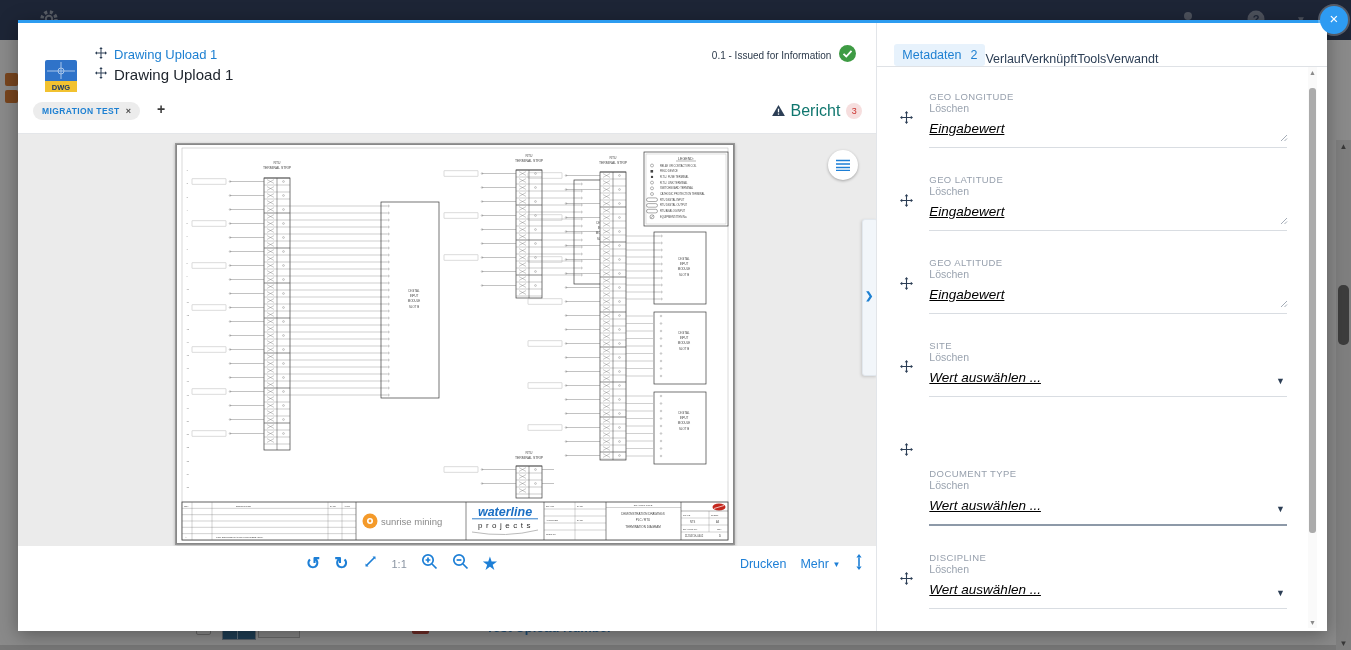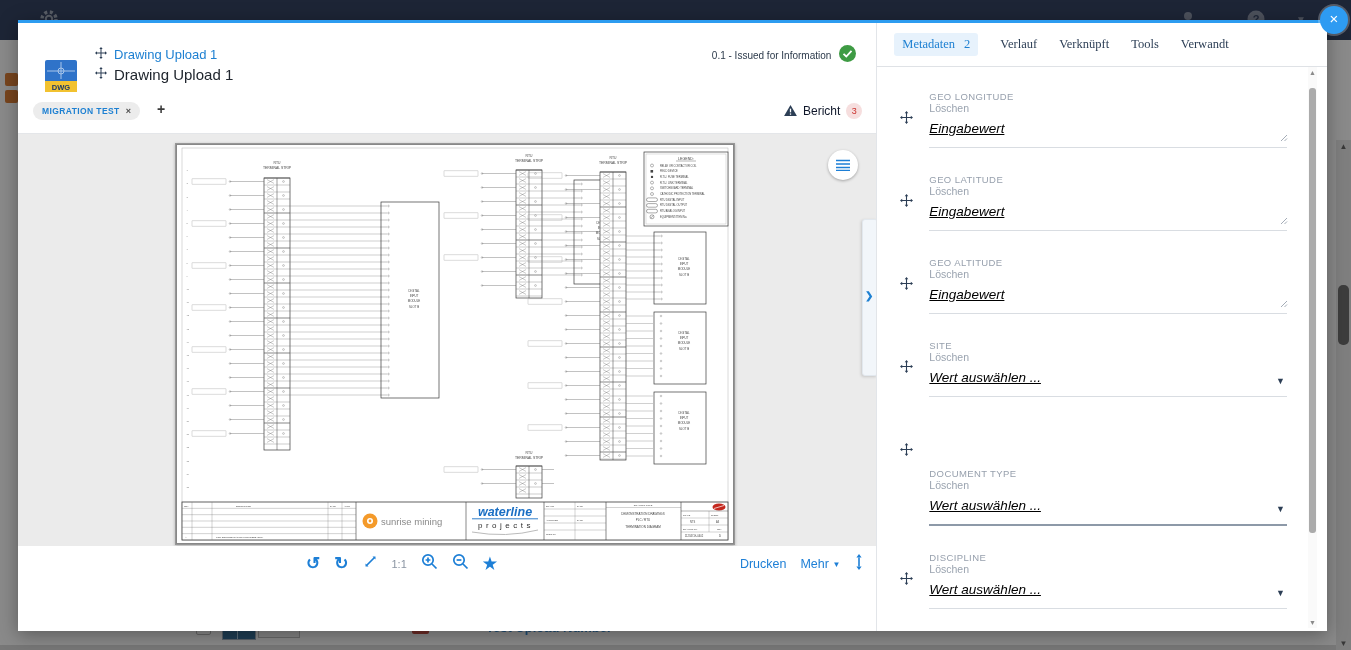--- a/index.html
+++ b/index.html
@@ -43,21 +43,21 @@
   .trow.l2{top:42px;}
   .doc-link{color:#1e80d2;font-size:13px;cursor:pointer;}
   .doc-title{color:#20262e;font-size:15px;}
   .status-row{position:absolute;right:20px;top:22px;display:flex;align-items:center;gap:8px;}
   .status-txt{font-size:10px;color:#2c3a4b;text-align:right;}
   .tag-pill{position:absolute;left:15px;top:79px;height:18px;background:#ececec;border-radius:10px;display:flex;align-items:center;gap:6px;padding:0 9px;}
   .tag-pill .t{font-size:8.5px;font-weight:bold;letter-spacing:.4px;color:#1e80d2;}
   .tag-pill .x{font-size:9px;font-weight:bold;color:#4a4a4a;cursor:pointer;}
   .tag-plus{position:absolute;left:139px;top:78px;font-size:14px;font-weight:bold;color:#3a3a3a;cursor:pointer;}
   .bericht-row{position:absolute;right:14px;top:79px;display:flex;align-items:center;gap:6px;}
-  .bericht-txt{font-size:12px;color:#0f172a;}
+  .bericht-txt{font-size:16px;color:#0f766e;}
   .bericht-badge{width:16px;height:16px;border-radius:50%;background:#f6dede;color:#c9302c;font-size:9px;text-align:center;line-height:16px;}
 
   
   .wf-bar{height:48px;display:flex;align-items:center;padding:0 28px 0 15px;}
   .wf-msg{font-size:12px;color:#3c4450;flex:1;}
   .wf-link{color:#1e80d2;font-size:12.5px;font-weight:bold;margin-left:34px;cursor:pointer;}
   .caret{font-size:8px;vertical-align:1px;}
 
   
   .viewer-area{position:relative;height:412px;background:#ebebeb;overflow:hidden;}
@@ -68,21 +68,21 @@
 
   
   .v-toolbar{height:35px;background:#fff;position:relative;}
   .vt-left{position:absolute;left:288px;top:0;height:35px;display:flex;align-items:center;gap:14px;}
   .vt-right{position:absolute;right:12px;top:0;height:35px;display:flex;align-items:center;gap:14px;}
   .vt-ic{color:#1d7fd6;font-size:17px;font-weight:bold;line-height:1;cursor:pointer;}
   .vt-txt{color:#8a94a2;font-size:11px;cursor:pointer;}
   .vt-link{color:#1d7fd6;font-size:12.5px;cursor:pointer;}
 
   
-  .tabs{height:43px;border-bottom:1px solid #dfe2e6;display:flex;align-items:center;padding-left:17px;gap:22px;font-family:Liberation Serif, serif;}
+  .tabs{height:43px;border-bottom:1px solid #dfe2e6;display:flex;align-items:flex-end;padding-left:17px;}
   .tab{font-size:12.5px;color:#2c3e55;cursor:pointer;}
   .tab.active{color:#1e80d2;background:#e7f2fc;border-radius:3px;padding:4px 8px;display:flex;gap:9px;}
   .fields{position:relative;padding:22px 0 0 0;height:540px;overflow:hidden;}
   .field{display:flex;margin:0 40px 24px 23px;}
   .field.sel{margin-bottom:24px;}
   .f-icon{width:29px;padding-top:21px;}
   .f-body{flex:1;position:relative;border-bottom:1px solid #d9dde2;padding-bottom:9px;}
   .f-body.hl{border-bottom:2px solid #8d99a8;margin-top:45px;}
   .f-top{display:flex;justify-content:space-between;align-items:baseline;flex-direction:column;}
   .f-label{font-size:9.5px;color:#97a0ad;letter-spacing:.4px;padding-top:2px;}

